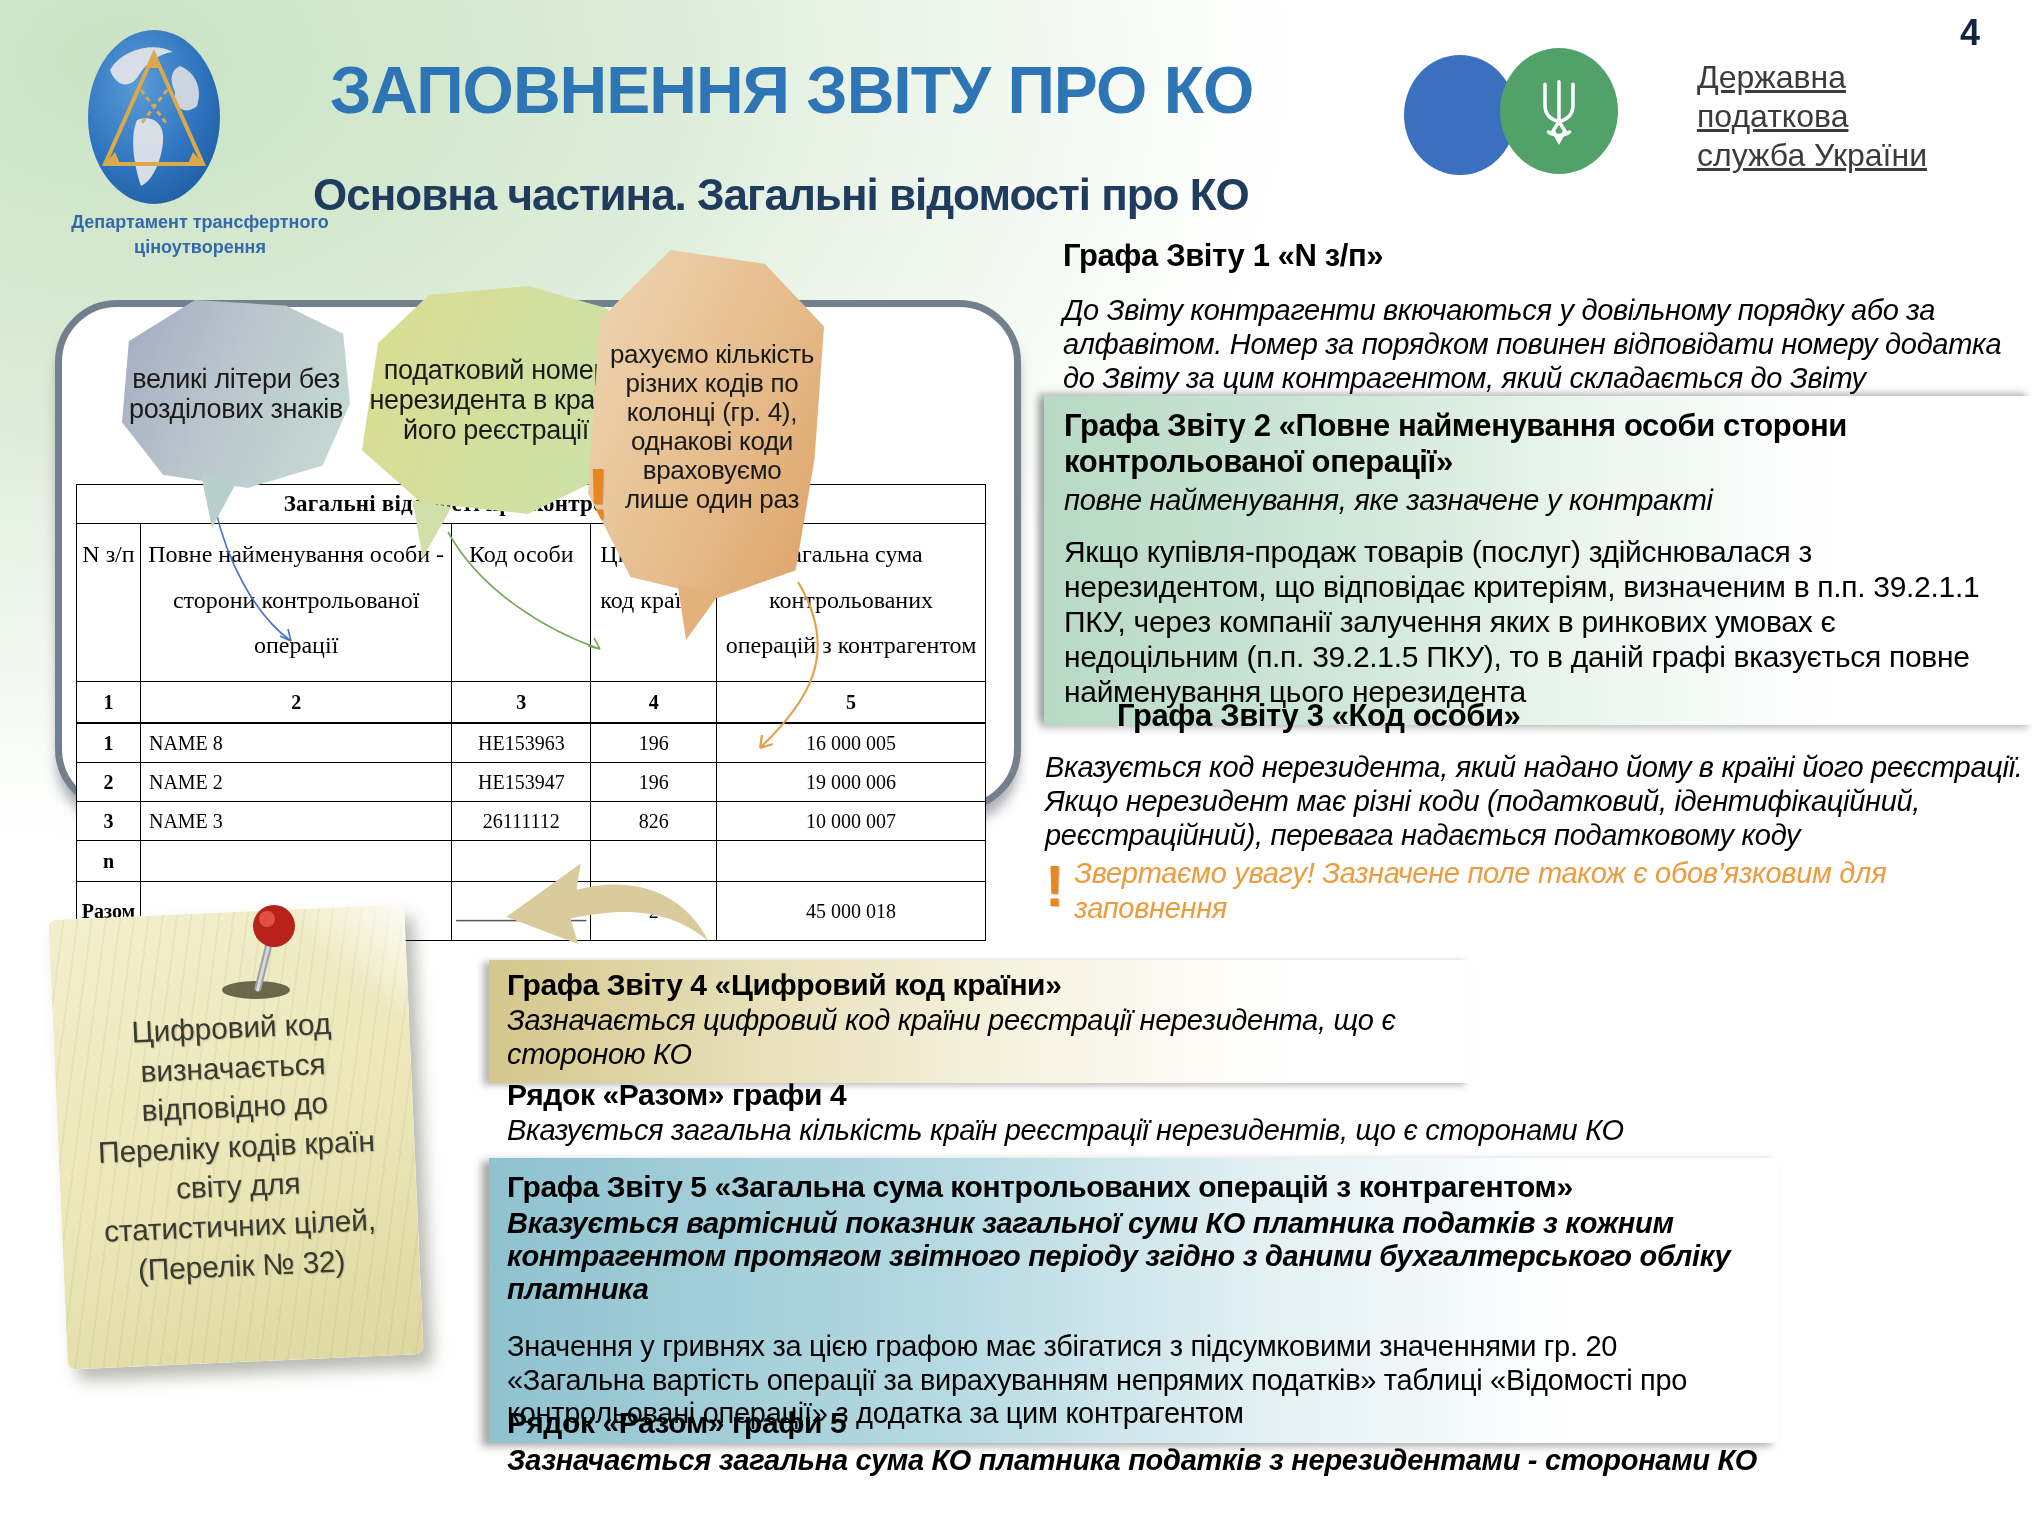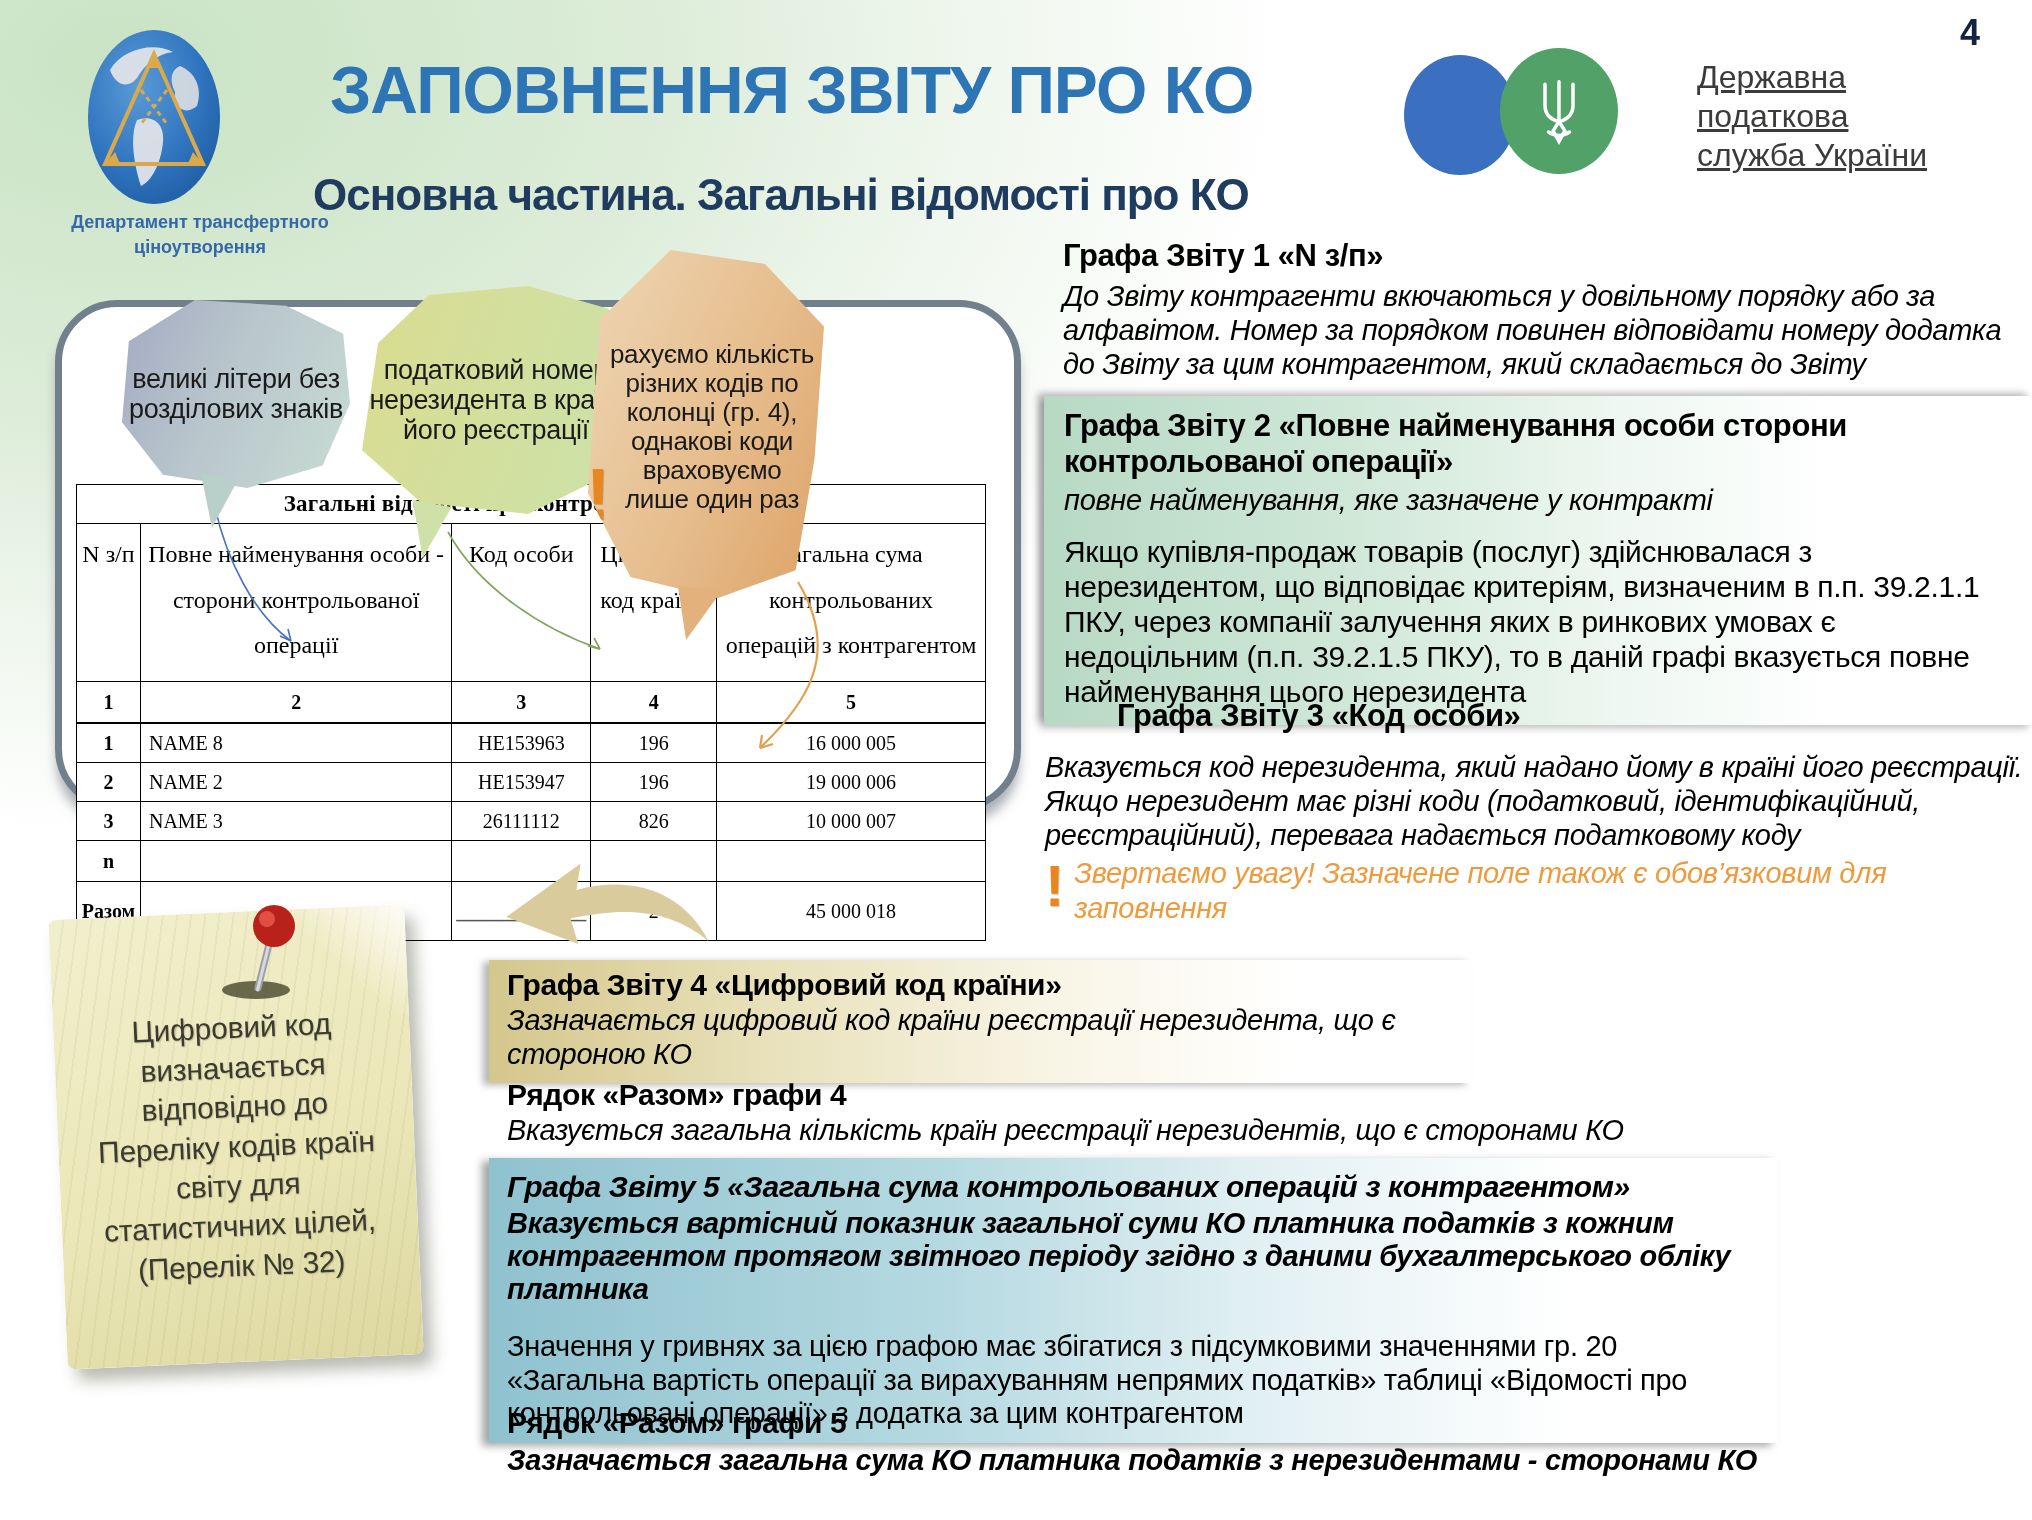--- a/index.html
+++ b/index.html
@@ -60,41 +60,41 @@
   #bubble3-mark{left:-2px; top:208px; font-size:72px; font-weight:bold; color:#E8861F; font-style:normal; line-height:1; text-shadow:1px 1px 1px rgba(120,60,0,.35);}
 
   
   #connectors{left:0; top:0; z-index:4; pointer-events:none;}
 
   
   .h-bold{font-weight:bold; font-size:31px; letter-spacing:-0.4px; line-height:1.15;}
   .t-italic{font-style:italic; font-size:29px; font-weight:500; line-height:1.18; letter-spacing:-0.3px;}
   .t-reg{font-size:30px; line-height:1.17; letter-spacing:-0.3px;}
   #block-g1{left:1063px; top:238px; width:968px;}
-  #block-g1 .t-italic{margin-top:5px;}
+  #block-g1 .t-italic{margin-top:19px;}
   #block-g2{left:1044px; top:396px; width:950px; padding:12px 18px 16px 20px;
     background:linear-gradient(90deg,#b7d9c4 0%,#cfe7d7 30%,#eef7f1 58%,rgba(255,255,255,0) 80%);
     box-shadow:-6px -3px 7px rgba(80,80,80,.38), -4px 4px 7px rgba(80,80,80,.28);}
   #block-g2 .t-italic{margin-top:4px;}
   #block-g2 .t-reg{margin-top:16px;}
   #block-g3{left:1045px; top:698px; width:988px;}
   #block-g3 .h-bold{margin-left:72px;}
   #block-g3 .t-italic{margin-top:16px;}
   .warn{display:flex; margin-top:4px; color:#EE9B3E;}
   .warn-mark{font-weight:bold; font-size:58px; line-height:0.95; margin:2px 10px 0 0; color:#E8861F; text-shadow:1px 1px 1px rgba(120,60,0,.3);}
   .warn-text{font-style:italic; font-size:29px; font-weight:500; line-height:1.18; letter-spacing:-0.3px;}
   #block-g4{left:489px; top:960px; width:950px; padding:8px 14px 12px 18px;
     background:linear-gradient(90deg,#d4c78c 0%,#e9e2bd 30%,#f8f5e6 58%,rgba(255,255,255,0) 82%);
     box-shadow:-6px 2px 7px rgba(80,80,80,.42);}
   #block-r4{left:507px; top:1078px; width:1230px;}
   #block-r4 .h-bold{font-size:30px;}
   #block-g5{left:489px; top:1158px; width:1255px; padding:12px 16px 12px 18px;
     background:linear-gradient(90deg,#8fc2cf 0%,#b5d9e1 35%,#e2f0f3 60%,rgba(255,255,255,0) 84%);
     box-shadow:-7px 3px 8px rgba(70,70,70,.48);}
-  #block-g5 .h-bold{font-size:30px;font-style:italic;}
+  #block-g5 .h-bold{font-size:30px;}
   #block-g5 .bi{font-style:italic; font-weight:bold; font-size:29px; line-height:1.14; letter-spacing:-0.3px; margin-top:2px;}
   #block-g5 .t-reg{margin-top:24px; font-size:29px;}
   #block-r5{left:507px; top:1406px; width:1300px;}
   #block-r5 .h-bold{font-size:30px;}
   #block-r5 .bi{font-style:italic; font-weight:bold; font-size:29px; letter-spacing:-0.3px; margin-top:3px;}
 
   
   #sticky-note{
     left:58px; top:912px; width:356px; height:450px; transform:rotate(-2.5deg); z-index:2;
     background:

